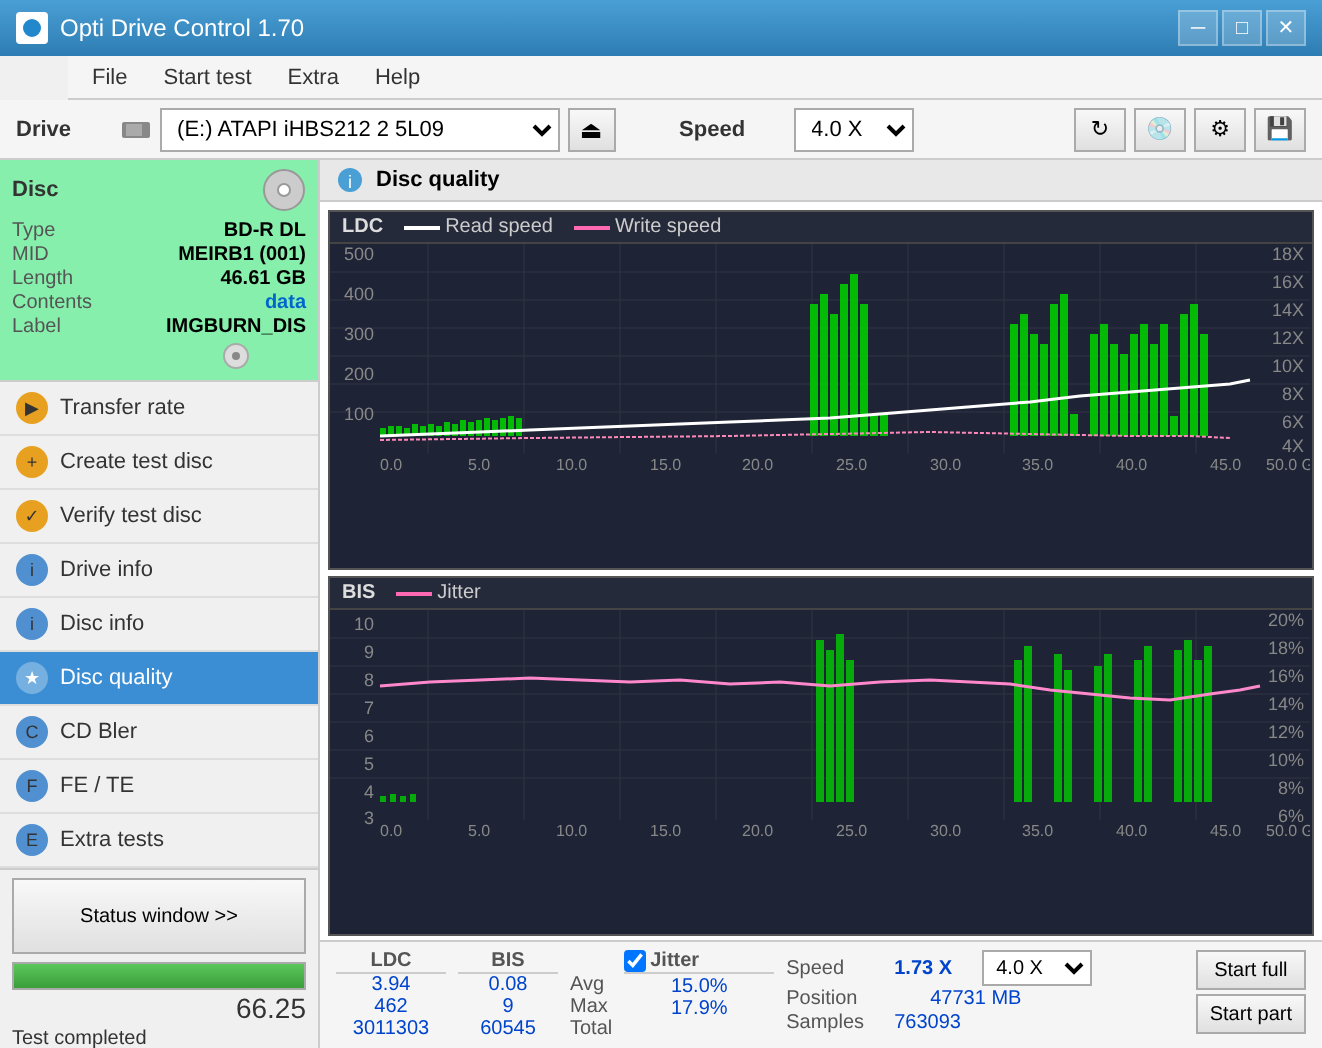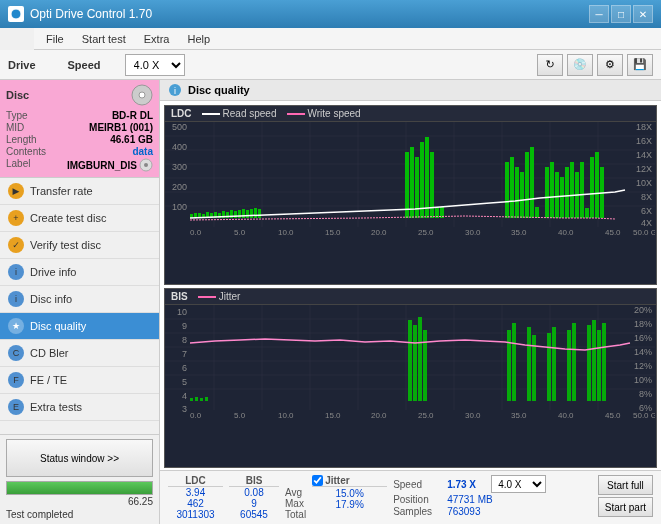--- a/index.html
+++ b/index.html
@@ -26,41 +26,41 @@
     .drive-buttons { display: flex; gap: 4px; margin-left: auto; }
     .drive-btn { width: 26px; height: 22px; background: linear-gradient(to bottom, #f8f8f8, #e0e0e0); border: 1px solid #aaa; display: flex; align-items: center; justify-content: center; cursor: pointer; }
 
     
     .main { display: flex; height: calc(524px - 80px); }
 
     
     .sidebar { width: 160px; background: #f0f0f0; border-right: 1px solid #ccc; display: flex; flex-direction: column; flex-shrink: 0; }
     
     
-    .disc-panel { background: #f9a8d4; border-bottom: 1px solid #ccc; padding: 4px 6px; text-align: center; }
+    .disc-panel { background: #86efac; border-bottom: 1px solid #ccc; padding: 4px 6px; text-align: center; }
     .disc-header { display: flex; align-items: center; justify-content: space-between; margin-bottom: 4px; }
     .disc-title { font-size: 11px; font-weight: 600; color: #333; }
     .disc-row { display: flex; justify-content: space-between; font-size: 10px; margin-bottom: 1px; }
     .disc-key { color: #555; }
     .disc-val { color: #000; font-weight: 700; }
     .disc-val.blue { color: #0066cc; }
 
     
     .nav-item { display: flex; align-items: center; padding: 5px 8px; cursor: pointer; font-size: 11px; color: #333; border-bottom: 1px solid #ddd; gap: 6px; }
     .nav-item.active { background: #3b8ed4; color: white; }
     .nav-icon { width: 16px; height: 16px; border-radius: 8px; display: flex; align-items: center; justify-content: center; font-size: 9px; background: #ccc; flex-shrink: 0; }
     .nav-item.active .nav-icon { background: rgba(255,255,255,0.3); }
 
     
     .status-bar { margin-top: auto; border-top: 1px solid #ccc; padding: 4px 6px; }
     .status-btn { width: 100%; height: 38px; background: linear-gradient(to bottom, #f8f8f8, #e0e0e0); border: 1px solid #aaa; font-size: 10px; cursor: pointer; }
     .progress-area { margin-top: 4px; }
     .progress-bar-outer { width: 100%; height: 14px; background: #e0e0e0; border: 1px solid #aaa; }
     .progress-bar-inner { height: 100%; background: linear-gradient(to bottom, #5bc85b, #3a9e3a); }
-    .progress-text { font-size: 10px; text-align: right; color: #333; margin-top: 1px; }
+    .progress-text { font-size: 14px; text-align: right; color: #333; margin-top: 1px; }
     .status-text { font-size: 10px; color: #333; margin-top: 2px; }
 
     
     .chart-area { flex: 1; background: white; overflow: hidden; display: flex; flex-direction: column; }
     
     
     .stats-bar { background: #f5f5f5; border-top: 1px solid #ccc; padding: 4px 8px; }
     .start-btn { height: 20px; background: linear-gradient(to bottom, #f8f8f8, #e0e0e0); border: 1px solid #aaa; font-size: 10px; cursor: pointer; padding: 0 6px; white-space: nowrap; }
   </style>
 </head>
@@ -84,20 +84,30 @@
 
 <div class="menubar">
   <span class="menu-item">File</span>
   <span class="menu-item">Start test</span>
   <span class="menu-item">Extra</span>
   <span class="menu-item">Help</span>
 </div>
 
 <div class="drivebar">
   <span class="drive-label">Drive</span>
+  <div style="display:flex;align-items:center;gap:4px;">
+    <svg width="16" height="16">
+        <rect x="1" y="4" width="14" height="8" rx="1" fill="#888"></rect>
+        <rect x="3" y="5" width="8" height="6" fill="#aaa"></rect>
+      </svg>
+    <select class="drive-select">
+      <option>(E:)  ATAPI iHBS212  2 5L09</option>
+    </select>
+    <div class="drive-eject">⏏</div>
+  </div>
   <span class="speed-label">Speed</span>
   <select class="speed-select">
     <option>4.0 X</option>
   </select>
   <div class="drive-buttons">
     <div class="drive-btn">↻</div>
     <div class="drive-btn">💿</div>
     <div class="drive-btn">⚙</div>
     <div class="drive-btn">💾</div>
   </div>
@@ -126,21 +136,21 @@
       <div class="disc-row">
         <span class="disc-key">Length</span>
         <span class="disc-val">46.61 GB</span>
       </div>
       <div class="disc-row">
         <span class="disc-key">Contents</span>
         <span class="disc-val blue">data</span>
       </div>
       <div class="disc-row">
         <span class="disc-key">Label</span>
-        <span style="display:flex;align-items:center;gap:2px;">
+        <span style="display:flex;align-items:center;gap:2px;flex-direction:column;">
           <span class="disc-val">IMGBURN_DIS</span>
           <svg width="14" height="14" viewBox="0 0 14 14">
               <circle cx="7" cy="7" r="6" fill="#ddd" stroke="#aaa"></circle>
               <circle cx="7" cy="7" r="2" fill="#888"></circle>
             </svg>
         </span>
       </div>
     </div>
 
     <div>
@@ -440,21 +450,21 @@
         </div>
 
         <div style="flex:1;display:flex;flex-direction:column;gap:1px;padding-top:0;">
           <div style="display:flex;align-items:center;gap:4px;">
             <span style="font-size:10px;color:#555;min-width:50px;">Speed</span>
             <span style="font-size:10px;color:#0044cc;font-weight:600;min-width:40px;">1.73 X</span>
             <select style="height:18px;font-size:10px;border:1px solid #aaa;background:white;padding:0 2px;width:55px;">
               <option>4.0 X</option>
             </select>
           </div>
-          <div style="display:flex;align-items:flex-end;gap:4px;">
+          <div style="display:flex;align-items:flex-end;gap:22px;">
             <span style="font-size:10px;color:#555;min-width:50px;">Position</span>
             <span style="font-size:10px;color:#0044cc;">47731 MB</span>
           </div>
           <div style="display:flex;align-items:center;gap:4px;">
             <span style="font-size:10px;color:#555;min-width:50px;">Samples</span>
             <span style="font-size:10px;color:#0044cc;">763093</span>
           </div>
         </div>
 
         <div style="display:flex;flex-direction:column;gap:2px;align-self:flex-start;">

